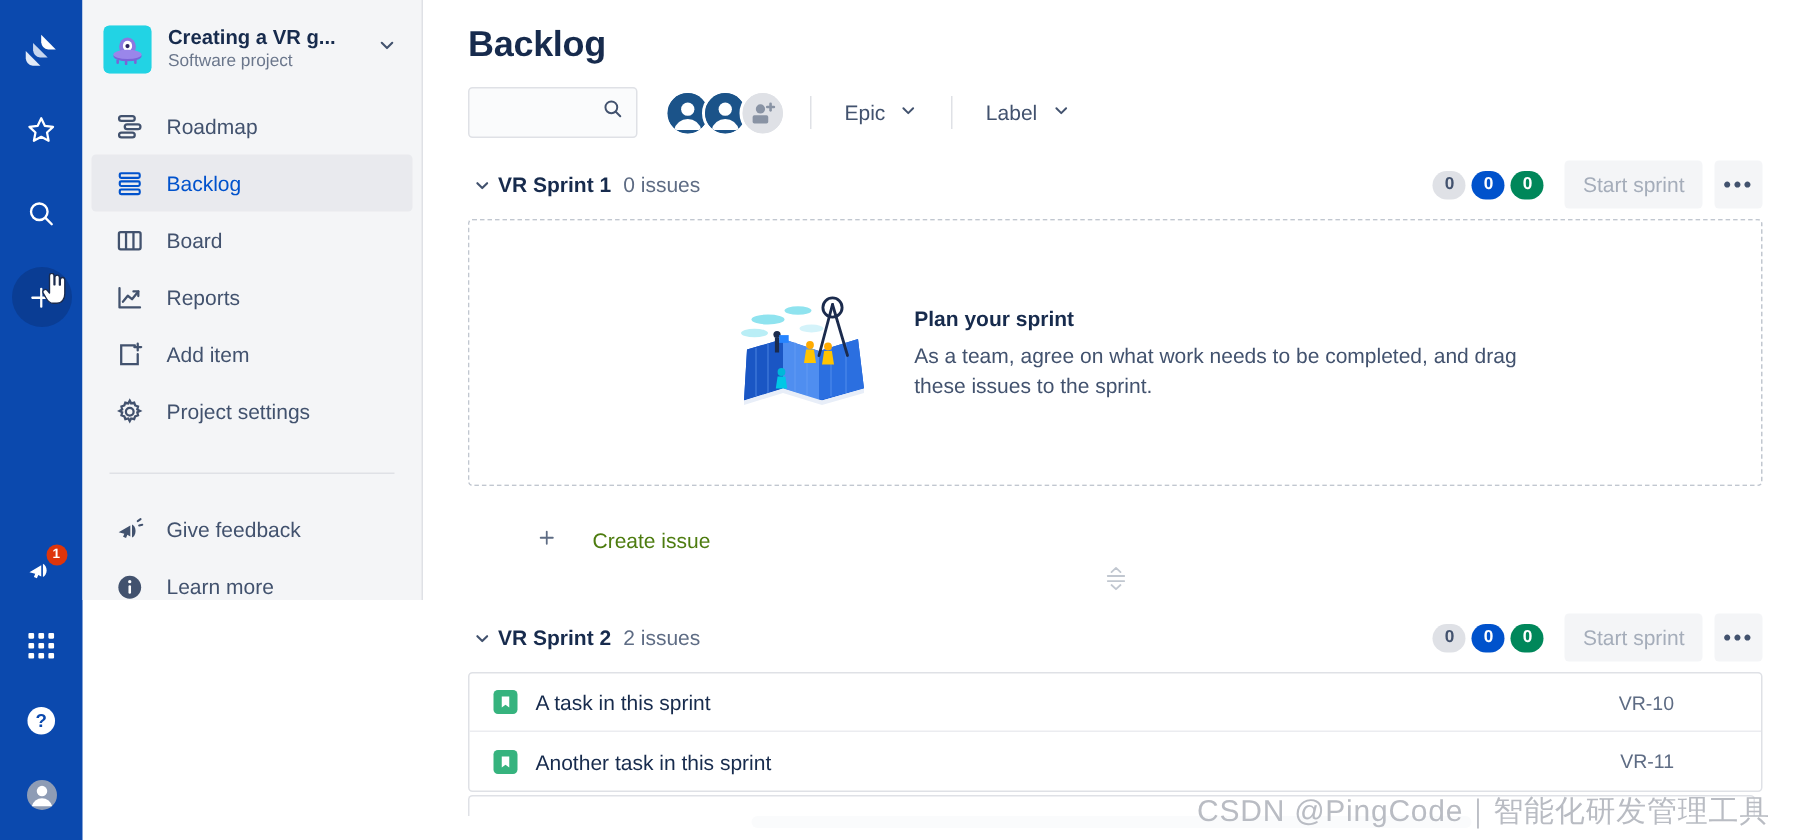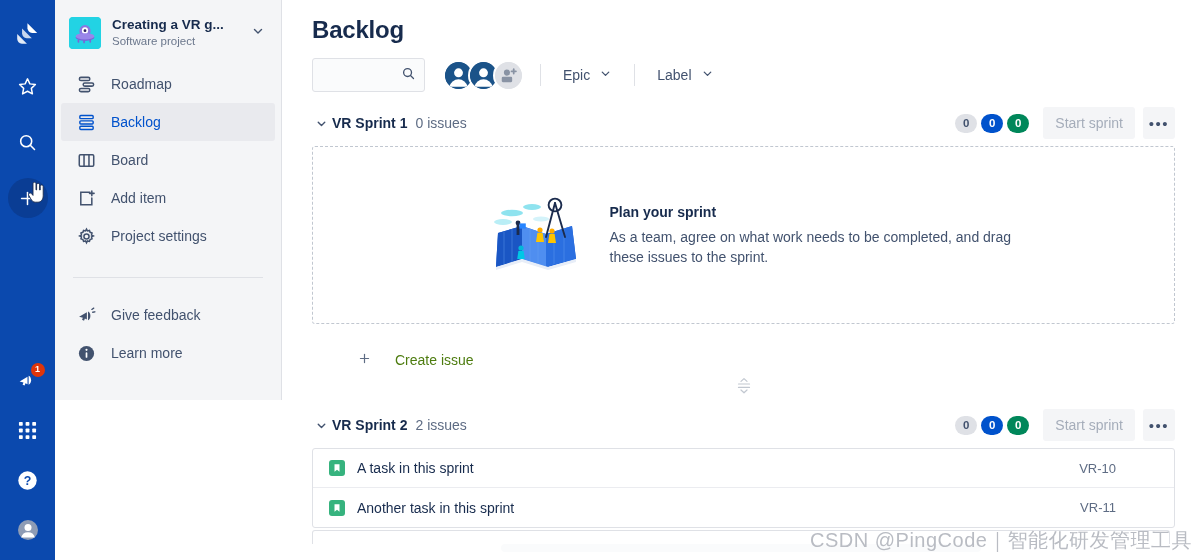--- a/index.html
+++ b/index.html
@@ -155,21 +155,21 @@
   .issue-summary { font-size: 14px; color: #172b4d; }
   .issue-key { margin-left: auto; font-size: 13px; color: #5e6c84; padding-right: 44px; }
 
   .cut-row {
     margin: 0 30px 0 30px; height: 14px; border: 1px solid #dfe1e6;
     border-bottom: none; border-radius: 3px 3px 0 0; background: #fff;
   }
   .cut-shadow { margin: 0 auto; width: 480px; height: 8px; background: #fafbfc; border-radius: 4px; }
 
   .watermark {
-    position: absolute; right: 8px; bottom: 6px;
+    position: absolute; right: 20px; bottom: 6px;
     font-size: 20px; color: #b9bcc3; letter-spacing: 0.5px;
     white-space: nowrap; pointer-events: none;
     font-family: "Liberation Sans", sans-serif;
     margin-left: 40px;
   }
 </style>
 </head>
 <body>
 
 <div class="app">
@@ -300,20 +300,30 @@
         <span class="nav-ico">
           <svg width="19" height="19" viewBox="0 0 20 20" fill="none" stroke="#42526e" stroke-width="1.6">
             <rect x="2.4" y="4" width="15.2" height="12" rx="1.2"></rect>
             <line x1="7.4" y1="4" x2="7.4" y2="16"></line>
               <line x1="12.6" y1="4" x2="12.6" y2="16"></line>
           </svg>
         </span>
         <span class="nav-label">Board</span>
       </div>
 
+      <div class="nav-item">
+        <span class="nav-ico">
+          <svg width="19" height="19" viewBox="0 0 20 20" fill="none" stroke="#42526e" stroke-width="1.6" stroke-linecap="round" stroke-linejoin="round">
+            <polyline points="2.8,3.2 2.8,16.8 17.2,16.8"></polyline>
+            <polyline points="5.2,12.8 8.6,8.6 11.6,11 16,5.6"></polyline>
+            <polyline points="12.6,5.6 16,5.6 16,8.8"></polyline>
+          </svg>
+        </span>
+        <span class="nav-label">Reports</span>
+      </div>
 
 
       <div class="nav-item">
         <span class="nav-ico">
           <svg width="19" height="19" viewBox="0 0 20 20" fill="none" stroke="#42526e" stroke-width="1.6" stroke-linecap="round">
             <polyline points="13.6,3.4 4,3.4 4,16.6 15.6,16.6 15.6,9.6"></polyline>
             <line x1="15.6" y1="2.2" x2="15.6" y2="7"></line>
               <line x1="13.2" y1="4.6" x2="18" y2="4.6"></line>
           </svg>
         </span>

